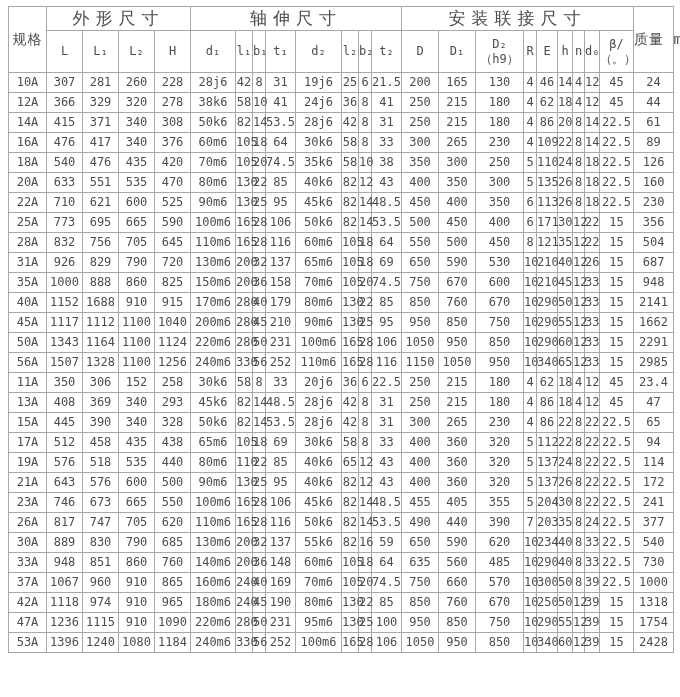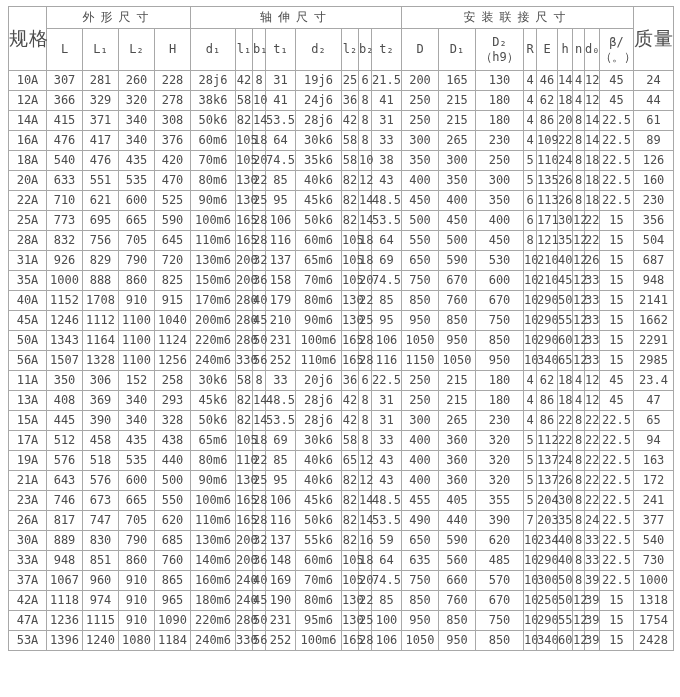--- a/index.html
+++ b/index.html
@@ -29,25 +29,25 @@
     vertical-align: middle;
     white-space: nowrap;
     overflow: visible;
     font-weight: normal;
     box-sizing: border-box;
   }
   th.group {
     height: 22px;
     font-family: Liberation Sans, sans-serif;
     letter-spacing: 6px;
-    font-size: 12px;
+    font-size: 17px;
   }
   th.corner, th.mass {
     font-family: Liberation Mono, monospace;
-    font-size: 19px;
+    font-size: 14px;
     letter-spacing: 1px;
   }
   th.pre, td.pre { white-space: pre-line; }
   tr.sub-row th {
     height: 42px;
     white-space: pre-line;
     line-height: 1.25;
     font-size: 12px;
   }
   tbody td {
@@ -392,21 +392,21 @@
           <td>210</td>
           <td>45</td>
           <td>12</td>
           <td>33</td>
           <td>15</td>
           <td>948</td>
         </tr>
         <tr>
           <td>40A</td>
           <td>1152</td>
-          <td>1708</td>
+          <td>1688</td>
           <td>910</td>
           <td>915</td>
           <td>170m6</td>
           <td>280</td>
           <td>40</td>
           <td>179</td>
           <td>80m6</td>
           <td>130</td>
           <td>22</td>
           <td>85</td>
@@ -416,21 +416,21 @@
           <td>10</td>
           <td>290</td>
           <td>50</td>
           <td>12</td>
           <td>33</td>
           <td>15</td>
           <td>2141</td>
         </tr>
         <tr>
           <td>45A</td>
-          <td>1246</td>
+          <td>1117</td>
           <td>1112</td>
           <td>1100</td>
           <td>1040</td>
           <td>200m6</td>
           <td>280</td>
           <td>45</td>
           <td>210</td>
           <td>90m6</td>
           <td>130</td>
           <td>25</td>
@@ -612,21 +612,21 @@
           <td>43</td>
           <td>400</td>
           <td>360</td>
           <td>320</td>
           <td>5</td>
           <td>137</td>
           <td>24</td>
           <td>8</td>
           <td>22</td>
           <td>22.5</td>
-          <td>163</td>
+          <td>114</td>
         </tr>
         <tr>
           <td>21A</td>
           <td>643</td>
           <td>576</td>
           <td>600</td>
           <td>500</td>
           <td>90m6</td>
           <td>130</td>
           <td>25</td>

